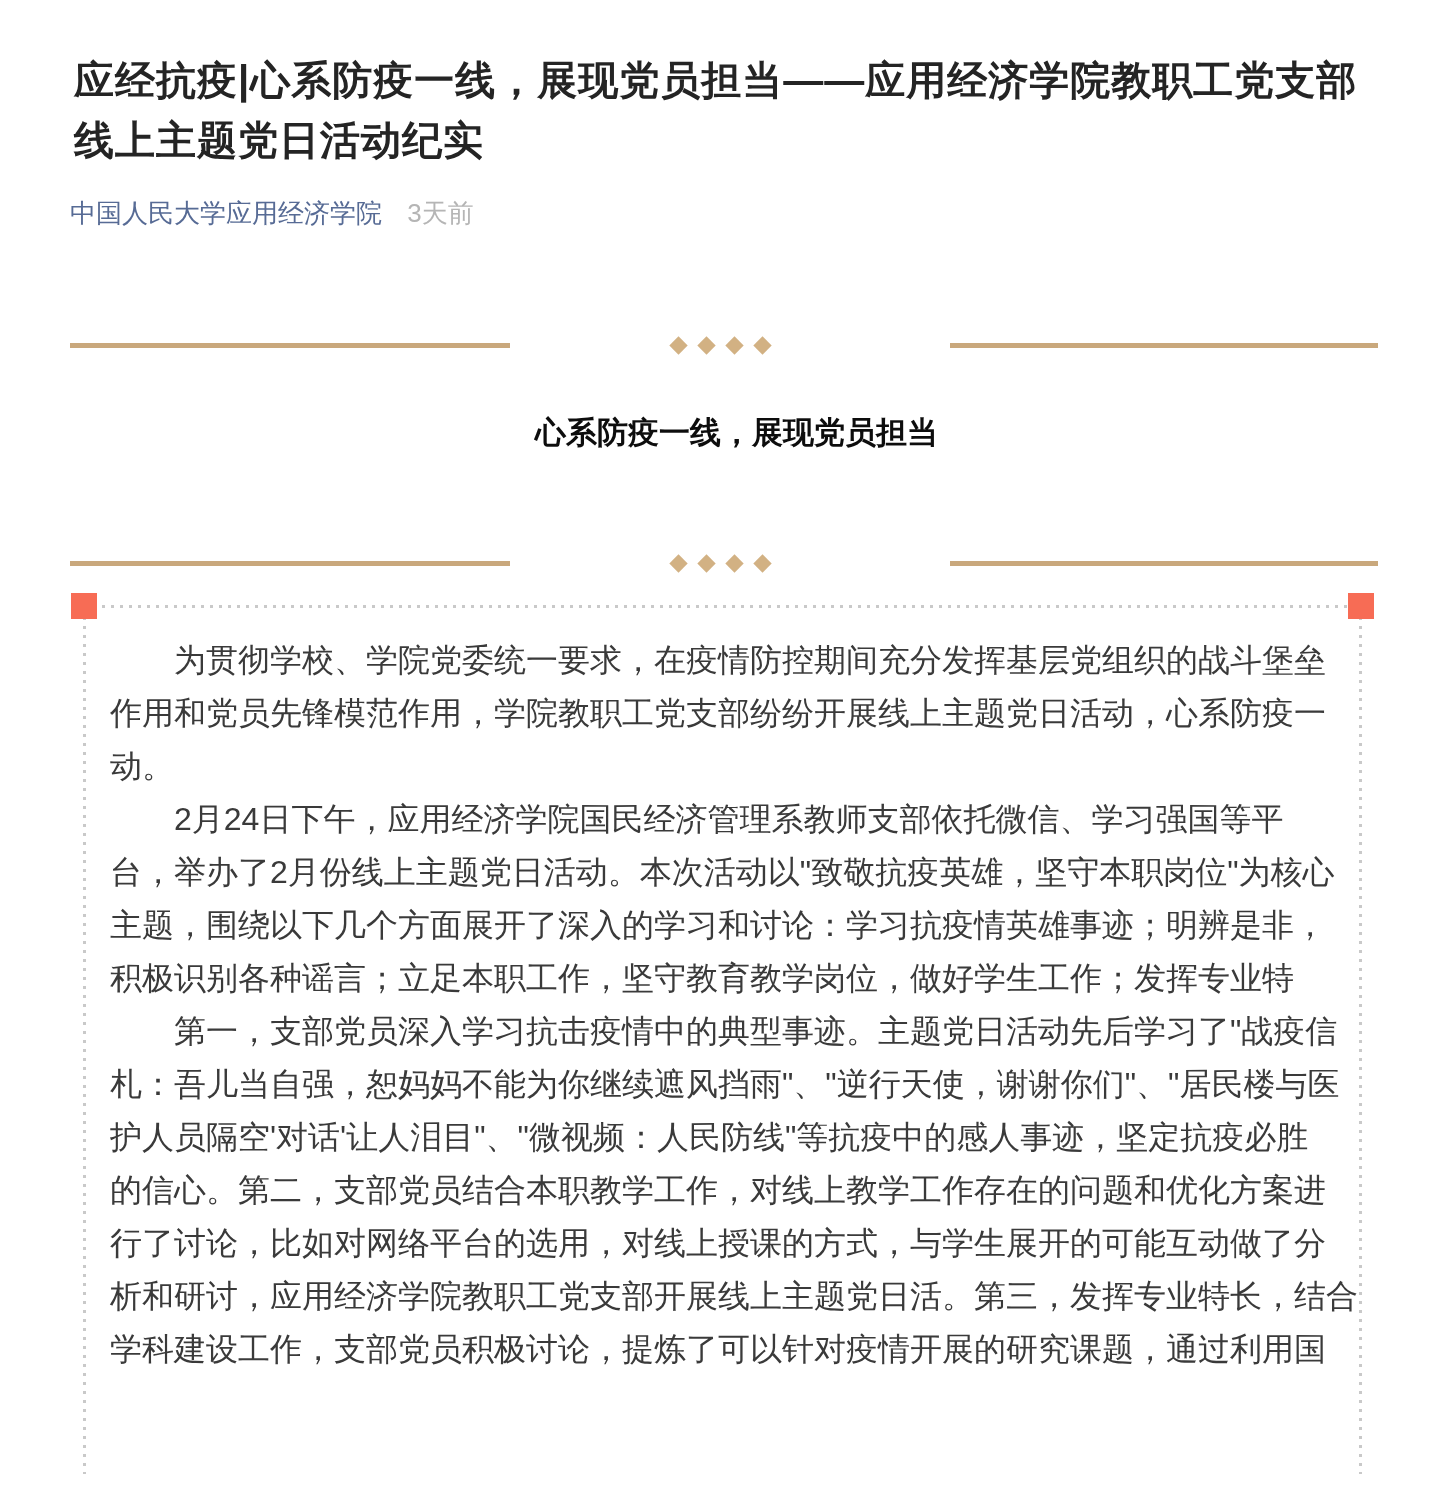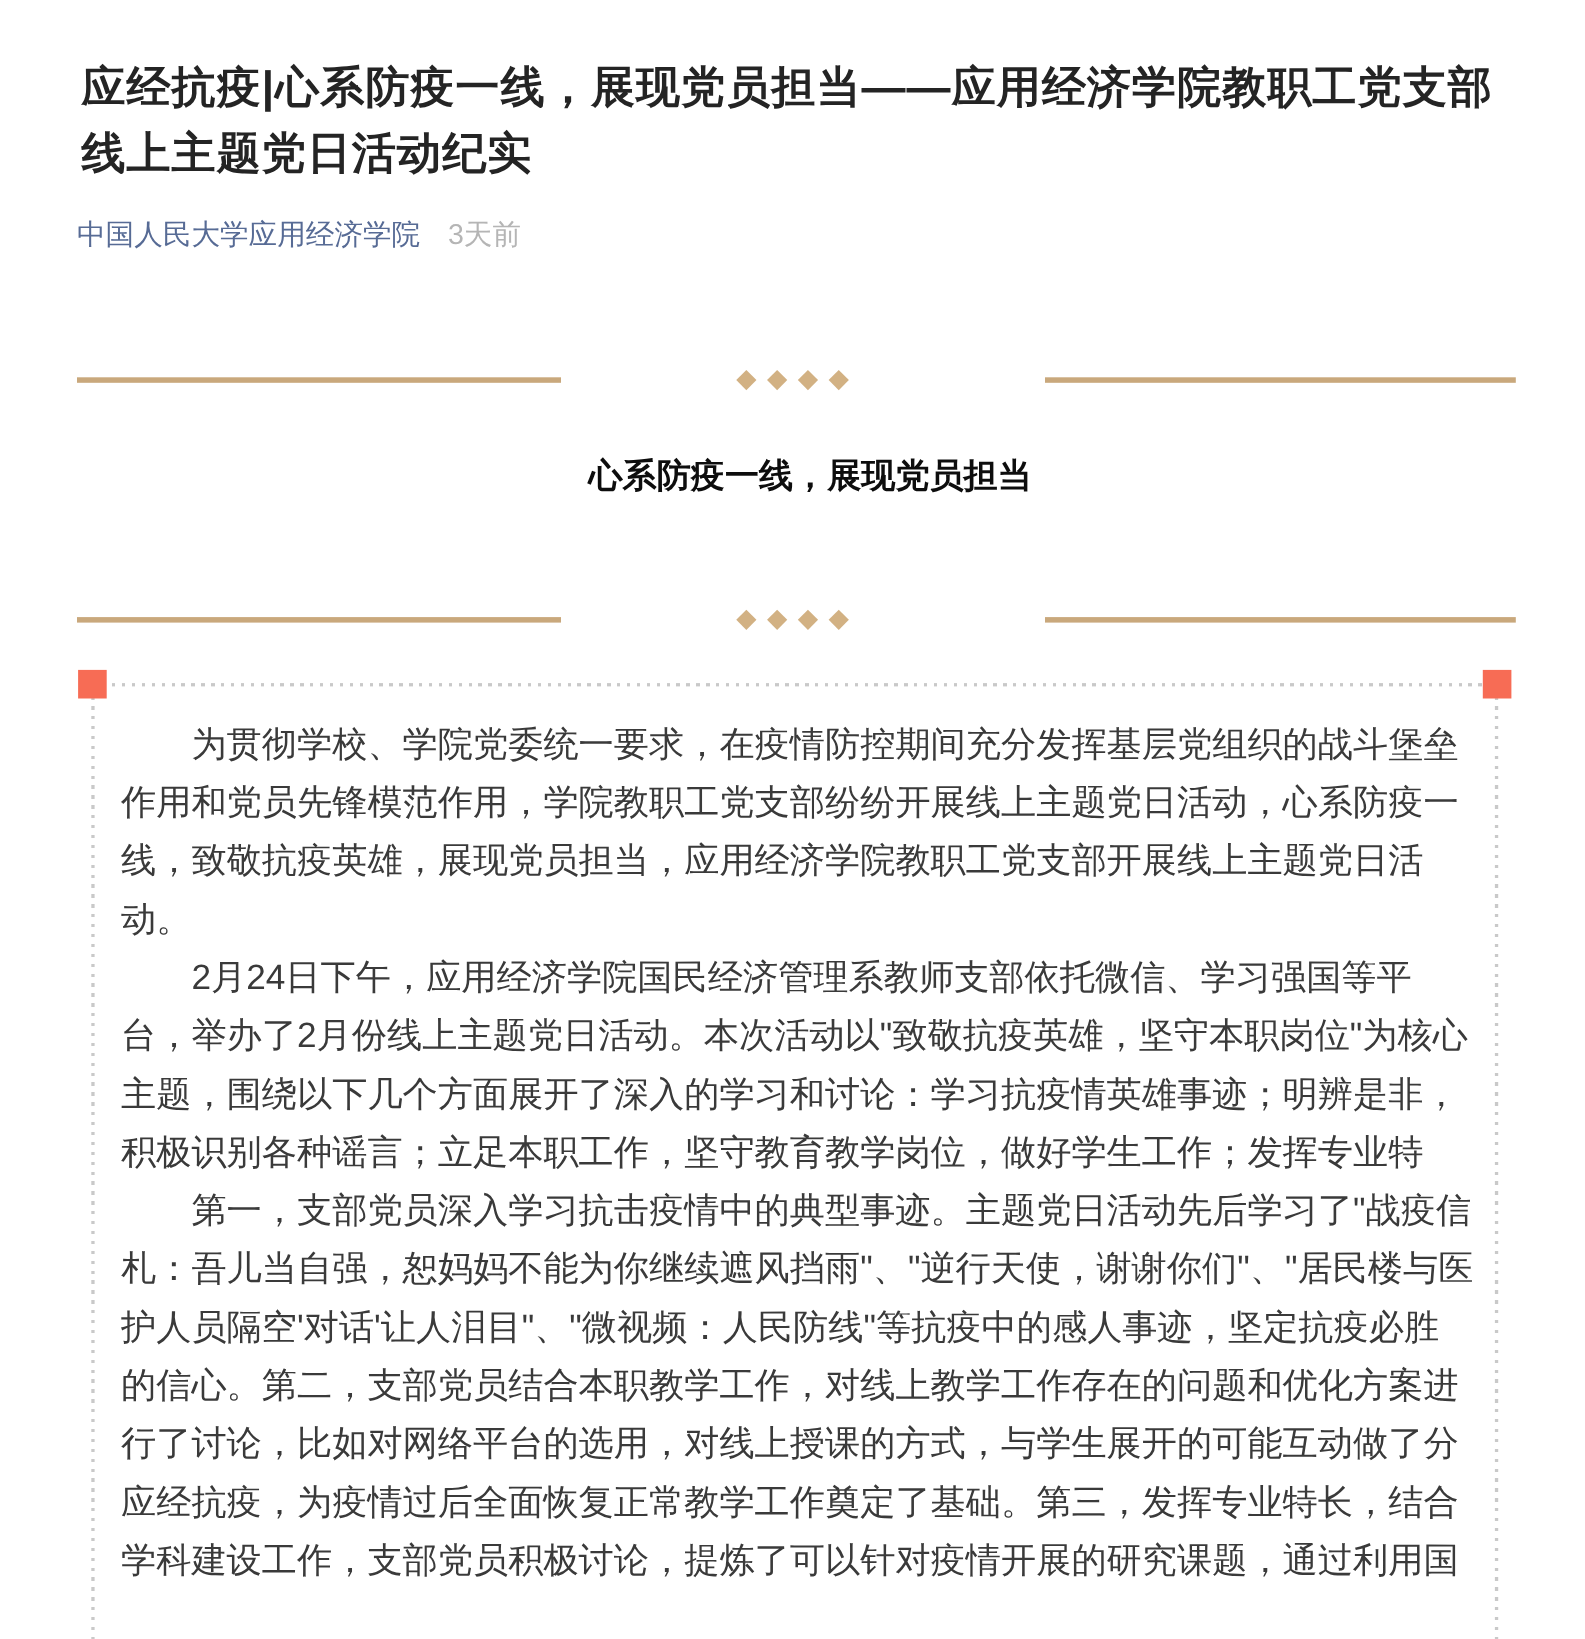--- a/index.html
+++ b/index.html
@@ -23,21 +23,21 @@
   .dline.left{left:70px;width:440px;}
   .dline.right{left:950px;width:428px;}
   .diamond-row{position:absolute;left:0;right:0;top:2px;display:flex;justify-content:center;gap:15px;}
   .diamond{width:13px;height:13px;background:var(--diamond-tan,#d2b183);transform:rotate(45deg);}
 
   .sub1{position:absolute;top:412px;left:0;width:1441px;text-align:center;
     font-size:31px;font-weight:700;color:#0d0d0d;margin:0;padding-left:16px;}
   .sub2{position:absolute;top:486px;left:0;width:1441px;text-align:center;
     font-size:30px;font-weight:700;color:#0d0d0d;margin:0;}
 
-  .article-box{position:absolute;left:84px;top:622px;width:1277px;height:868px;}
+  .article-box{position:absolute;left:84px;top:606px;width:1277px;height:868px;}
   .b-top{position:absolute;top:-1px;left:0;right:0;height:3px;
     background:repeating-linear-gradient(to right,var(--dotted-border,#c9c9c9) 0 3px,transparent 3px 9px);}
   .b-left{position:absolute;top:2px;bottom:0;left:-1px;width:3px;
     background:repeating-linear-gradient(to bottom,var(--dotted-border,#c9c9c9) 0 3px,transparent 3px 9px);}
   .b-right{position:absolute;top:2px;bottom:0;right:-1px;width:3px;
     background:repeating-linear-gradient(to bottom,var(--dotted-border,#c9c9c9) 0 3px,transparent 3px 9px);}
   .corner{position:absolute;width:26px;height:26px;background:var(--accent-red,#f76c55);top:-13px;}
   .corner.left{left:-13px;}
   .corner.right{right:-13px;}
 
@@ -85,34 +85,33 @@
   <div class="article-box">
     <div class="b-top"></div>
     <div class="b-left"></div>
     <div class="b-right"></div>
     <span class="corner left"></span>
     <span class="corner right"></span>
     <div class="article-text" id="article-text">
         <div>
           <div class="line first">为贯彻学校、学院党委统一要求，在疫情防控期间充分发挥基层党组织的战斗堡垒</div>
           <div class="line">作用和党员先锋模范作用，学院教职工党支部纷纷开展线上主题党日活动，心系防疫一</div>
-          <div class="line">线，致敬抗疫英雄，展现党员担当，应用经济学院教职工党支部开展线上主题党日活</div>
           <div class="line">动。</div>
         </div>
         <div>
           <div class="line first">2月24日下午，应用经济学院国民经济管理系教师支部依托微信、学习强国等平</div>
           <div class="line">台，举办了2月份线上主题党日活动。本次活动以"致敬抗疫英雄，坚守本职岗位"为核心</div>
           <div class="line">主题，围绕以下几个方面展开了深入的学习和讨论：学习抗疫情英雄事迹；明辨是非，</div>
           <div class="line">积极识别各种谣言；立足本职工作，坚守教育教学岗位，做好学生工作；发挥专业特</div>
         </div>
         <div>
           <div class="line first">第一，支部党员深入学习抗击疫情中的典型事迹。主题党日活动先后学习了"战疫信</div>
           <div class="line">札：吾儿当自强，恕妈妈不能为你继续遮风挡雨"、"逆行天使，谢谢你们"、"居民楼与医</div>
           <div class="line">护人员隔空'对话'让人泪目"、"微视频：人民防线"等抗疫中的感人事迹，坚定抗疫必胜</div>
           <div class="line">的信心。第二，支部党员结合本职教学工作，对线上教学工作存在的问题和优化方案进</div>
           <div class="line">行了讨论，比如对网络平台的选用，对线上授课的方式，与学生展开的可能互动做了分</div>
-          <div class="line">应经抗疫，为疫情过后全面恢复正常教学工作奠定了基础。第三，发挥专业特长，结合</div>
+          <div class="line">析和研讨，应用经济学院教职工党支部开展线上主题党日活。第三，发挥专业特长，结合</div>
           <div class="line">学科建设工作，支部党员积极讨论，提炼了可以针对疫情开展的研究课题，通过利用国</div>
         </div>
       </div>
   </div>
 
 </div>
 
 </body></html>

